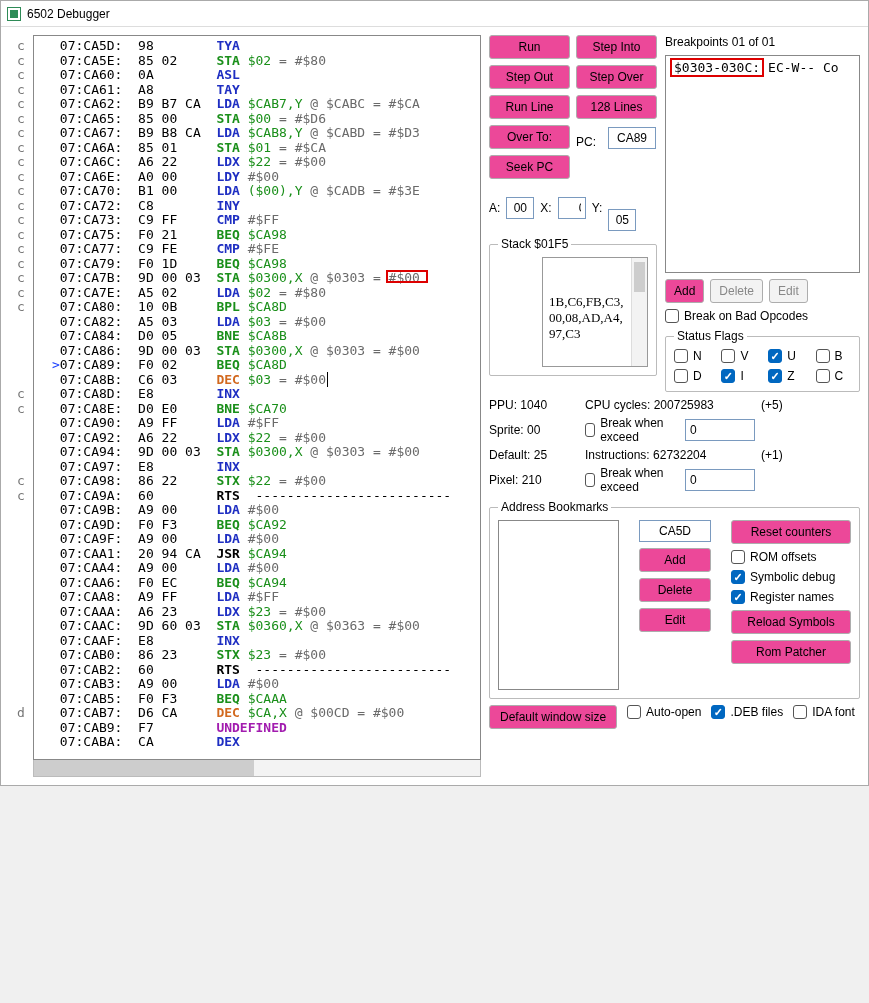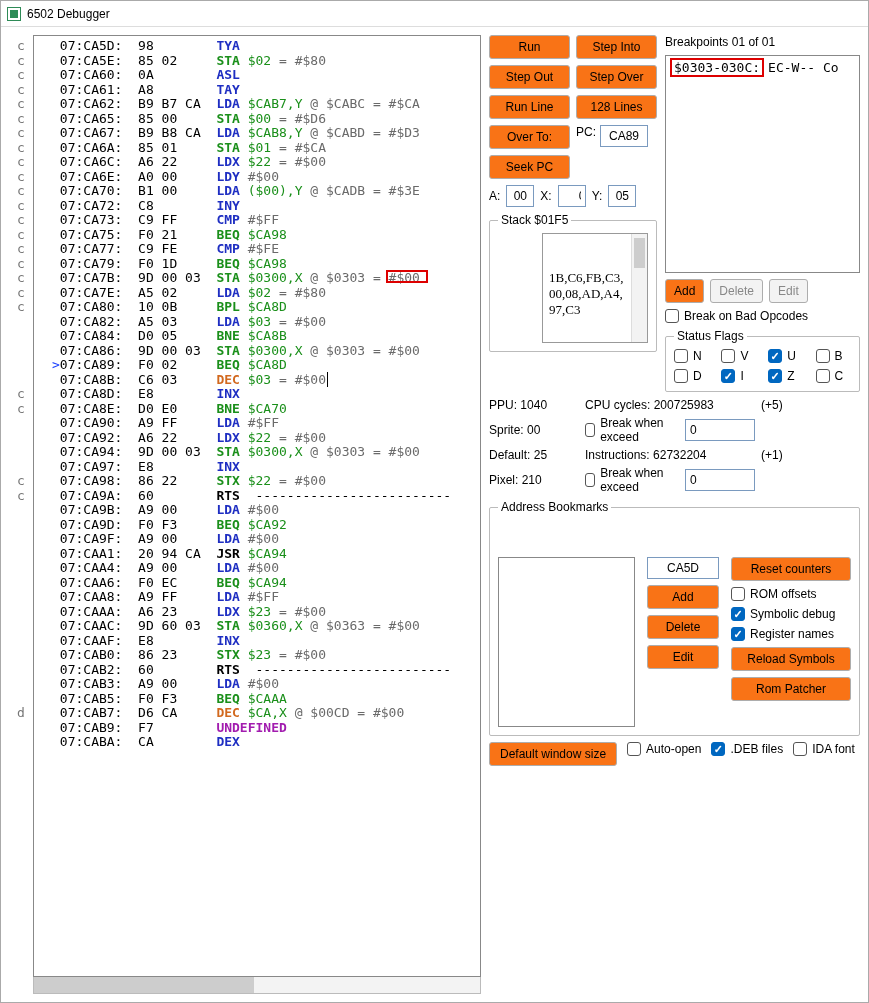--- a/index.html
+++ b/index.html
@@ -5,21 +5,21 @@
   * { box-sizing: border-box; }
   body {
     margin: 0;
     font-family: "Segoe UI", Tahoma, sans-serif;
     font-size: 12px;
     background: #f0f0f0;
     color: #000;
   }
   .window {
     width: 869px;
-    height: 1003px;
+    height: 786px;
     background: #fff;
     border: 1px solid #aaa;
     display: flex;
     flex-direction: column;
   }
   .titlebar {
     height: 26px;
     background: #fff;
     border-bottom: 1px solid #ddd;
     display: flex;
@@ -121,21 +121,21 @@
     gap: 6px;
   }
   .rrow { display: flex; gap: 8px; }
   .col { display: flex; flex-direction: column; gap: 6px; }
 
   button {
     font-family: inherit;
     font-size: 12px;
     height: 24px;
     padding: 0 10px;
-    background: #f97316;
+    background: #ec4899;
     border: 1px solid #adadad;
     border-radius: 3px;
     cursor: pointer;
   }
   button:disabled { color: #888; background: #f3f3f3; }
   button.small { padding: 0 8px; }
 
   input[type=text] {
     font-family: inherit;
     font-size: 12px;
@@ -278,33 +278,33 @@
 
         <div class="col" style="width:168px">
           <div style="display:grid; grid-template-columns:1fr 1fr; gap:6px;">
             <button>Run</button>
             <button>Step Into</button>
             <button>Step Out</button>
             <button>Step Over</button>
             <button>Run Line</button>
             <button>128 Lines</button>
             <button>Over To:</button>
-            <div style="display:flex;align-items:flex-start;gap:4px;">
+            <div style="display:flex;align-items:flex-end;gap:12px;">
               <span>PC:</span>
               <input type="text" style="width: 48px; text-align: center;" value="CA89">
             </div>
             <button>Seek PC</button>
           </div>
           <div style="display:flex; gap:6px; align-items:center;">
             <span>A:</span>
             <input type="text" style="width: 28px; text-align: center;" value="00">
             <span>X:</span>
             <input type="text" style="width: 28px; text-align: right; padding-left: 20px;" value="03">
             <span>Y:</span>
-            <input type="text" style="width: 28px; text-align: center;" value="05">
+            <input type="text" style="width: 28px; text-align: center; margin-top: 24px;" value="05">
           </div>
           <fieldset>
             <legend>Stack $01F5</legend>
             <div class="stackbox">
               <span id="stacktext">1B,C6,FB,C3,
 00,08,AD,A4,
 97,C3</span>
               <div class="stack-scroll"><div class="th"></div></div>
             </div>
           </fieldset>
@@ -380,21 +380,21 @@
         <div><span>Instructions:</span> <span>62732204</span></div>
         <div>(+1)</div>
 
         <div><span>Pixel:</span> <span>210</span></div>
         <div class="checkbox"><span class="cb"></span><span>Break when exceed</span>&nbsp;<input type="text" style="width: 70px;" value="0"></div>
         <div></div>
       </div>
 
       <fieldset>
         <legend>Address Bookmarks</legend>
-        <div style="display:flex; gap:12px;margin-top:37px;">
+        <div style="display:flex; gap:20px;">
           <div class="bookmarks-box" style="flex:1"></div>
           <div class="bmcol" style="width:72px">
             <input type="text" style="text-align: center;" value="CA5D">
             <button class="small">Add</button>
             <button class="small">Delete</button>
             <button class="small">Edit</button>
           </div>
           <div class="bmcol" style="width:120px">
             <button>Reset counters</button>
             <label class="checkbox">

